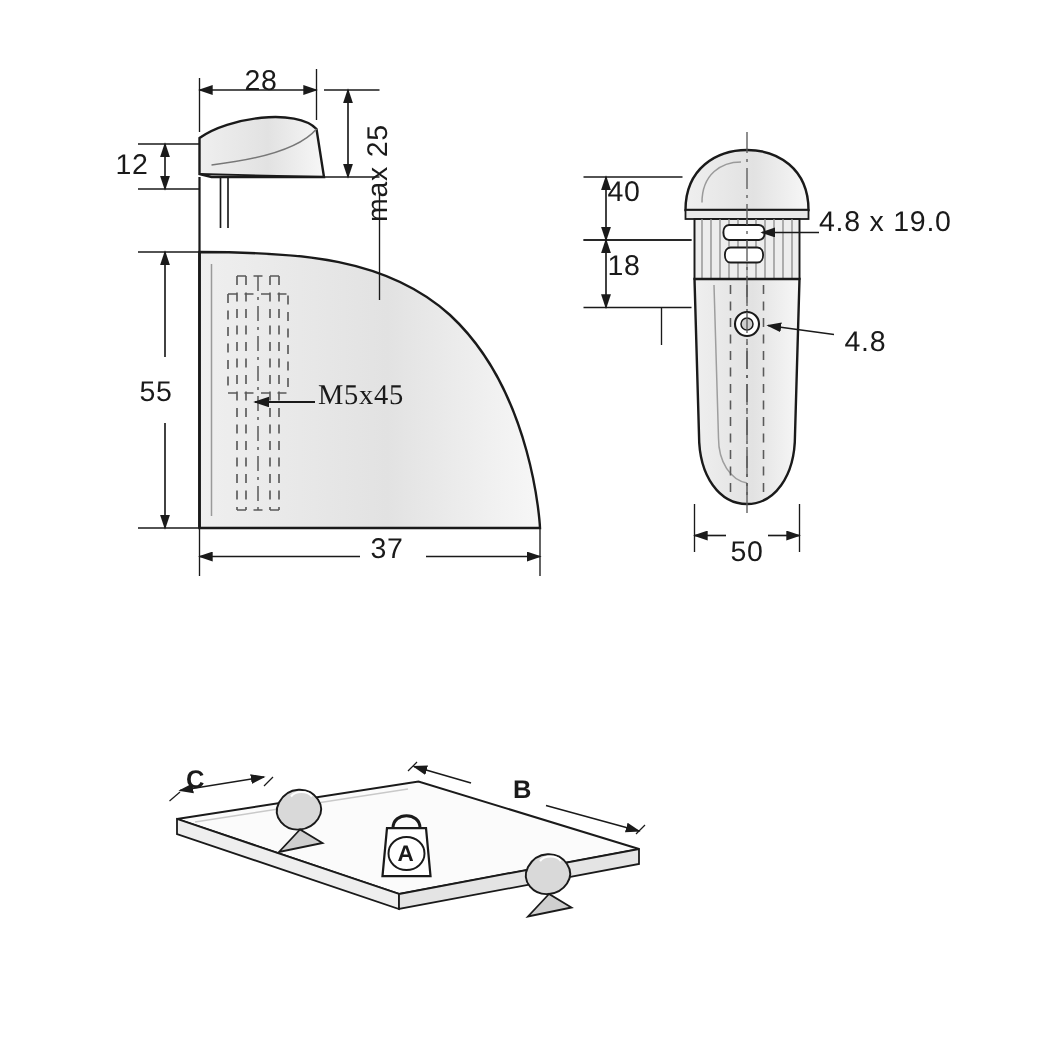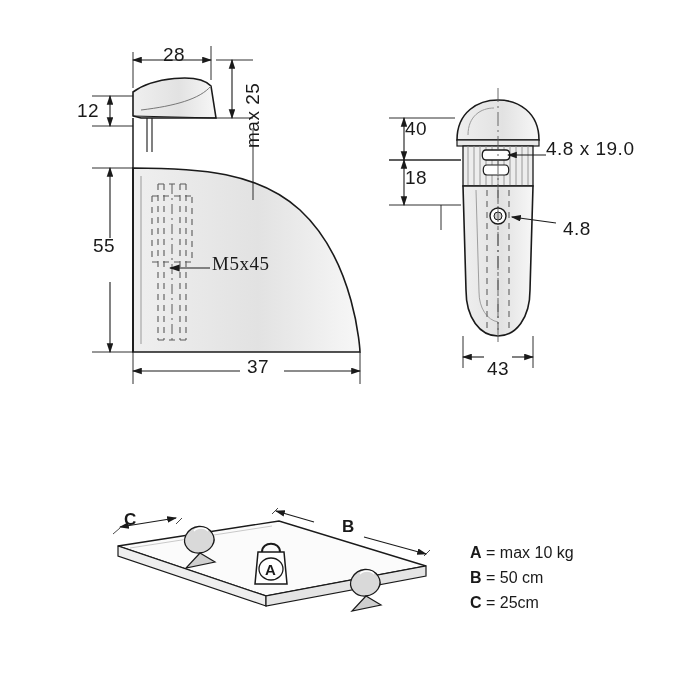--- a/index.html
+++ b/index.html
@@ -220,50 +220,36 @@
       <path d="M364,537 L426,554" stroke="#1a1a1a" stroke-width="1.1" marker-end="url(#arrHead)"></path>
     </g>
   </svg>
 
   <div class="lbl dim" style="left:163px; top:44px;">28</div>
 
   <div class="lbl dim rot90" style="left:242px; top:148px;">max 25</div>
 
   <div class="lbl dim" style="left:77px; top:100px;">12</div>
 
-  <div class="lbl dim" style="left:93px; top:235px;text-align:center;">55</div>
+  <div class="lbl dim" style="left:93px; top:251px;text-align:center;">55</div>
 
   <div class="lbl dim" style="left:247px; top:356px;">37</div>
 
   <div class="lbl dim" style="left:212px; top:253px;font-family:Liberation Serif, serif;">M5x45</div>
 
   <div class="lbl dim" style="left:405px; top:118px;">40</div>
 
   <div class="lbl dim" style="left:405px; top:167px;">18</div>
 
   <div class="lbl dim" style="left:546px; top:138px;">4.8 x 19.0</div>
 
   <div class="lbl dim" style="left:563px; top:218px;text-align:center;">4.8</div>
 
-  <div class="lbl dim" style="left:487px; top:358px;">43</div>
+  <div class="lbl dim" style="left:487px; top:358px;">50</div>
 
   <div class="wlabel" style="left:124px; top:510px; font-size:17px;">C</div>
 
   <div class="wlabel" style="left:342px; top:517px; font-size:17px;">B</div>
 
   <div class="wlabel" style="left:265px; top:561px; font-size:15px;">A</div>
 
-  <div class="legend">
-    <div class="row">
-      <b>A</b>
-      <span>= max 10 kg</span>
-    </div>
-    <div class="row">
-      <b>B</b>
-      <span>= 50 cm</span>
-    </div>
-    <div class="row">
-      <b>C</b>
-      <span>= 25cm</span>
-    </div>
-  </div>
 
 </div>
 
 </body></html>

